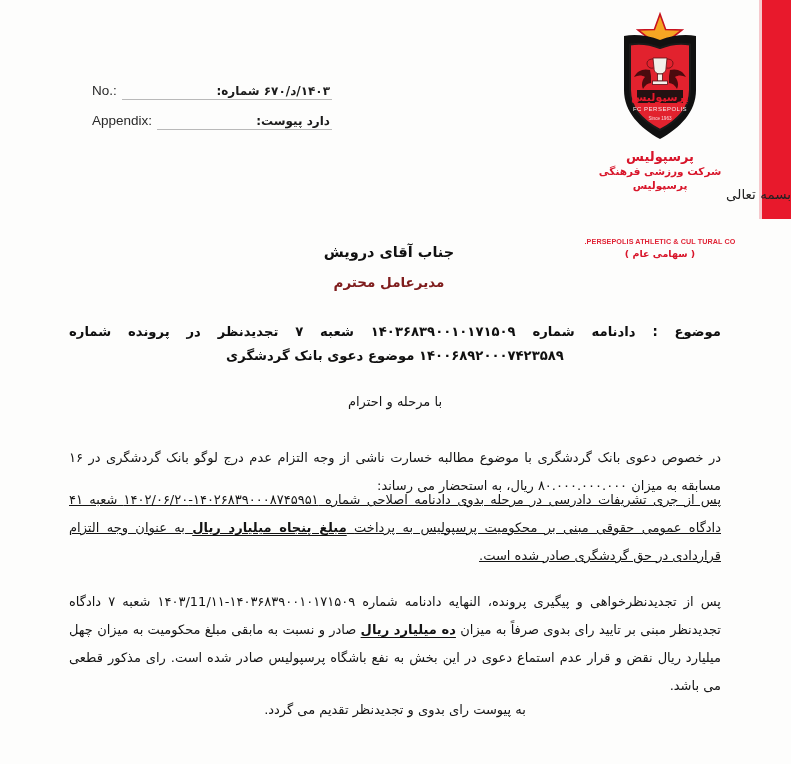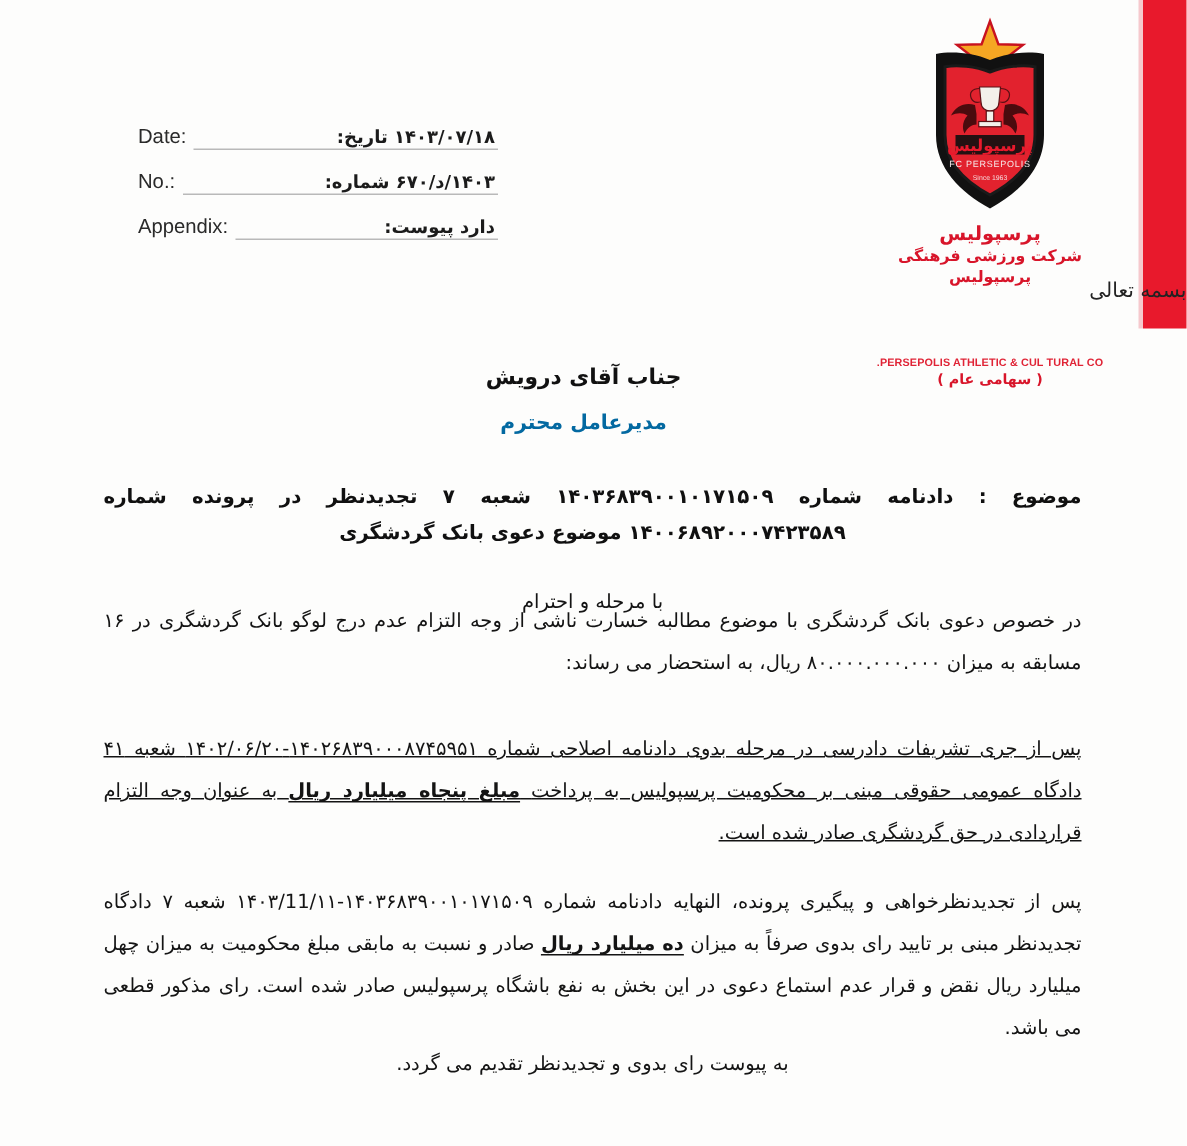--- a/index.html
+++ b/index.html
@@ -161,21 +161,21 @@
     font-weight: bold;
     color: #111;
     line-height: 1.1;
     margin-bottom: 14px;
     text-align: center;
   }
   .addressee-role {
     font-family: "DejaVu Sans", sans-serif;
     font-size: 13.5px;
     font-weight: bold;
-    color: #0369a1;
+    color: #7f1d1d;
     line-height: 1.1;
   }
 
   
   .subject {
     position: absolute;
     top: 320px;
     right: 70px;
     width: 652px;
     direction: rtl;
@@ -197,21 +197,21 @@
     font-family: "DejaVu Sans", sans-serif;
     font-size: 13px;
     color: #141414;
     line-height: 2.15;
     text-align: justify;
   }
   .p-salutation {
     top: 388px;
     text-align: center;
   }
-  .p-one   { top: 401px; }
+  .p-one   { top: 444px; }
   .p-two   { top: 486px; text-decoration: underline; }
   .p-three { top: 588px; }
   .p-close {
     top: 696px;
     text-align: center;
   }
 
   .hl {
     font-weight: bold;
     text-decoration: underline;
@@ -260,26 +260,20 @@
       </svg>
     </div>
     <div class="brand-fa-big">پرسپولیس</div>
     <div class="brand-fa-sub">شرکت ورزشی فرهنگی پرسپولیس</div>
     <div class="brand-en">PERSEPOLIS ATHLETIC &amp; CUL TURAL CO.</div>
     <div class="brand-fa-legal">( سهامی عام )</div>
   </div>
 
   <div class="meta-block">
 
-    <div class="meta-row">
-      <span class="meta-en-label">Date:</span>
-      <span class="meta-rule">
-        <span class="meta-value"><span>۱۴۰۳/۰۷/۱۸</span> <span>تاریخ:</span></span>
-      </span>
-    </div>
 
     <div class="meta-row">
       <span class="meta-en-label">No.:</span>
       <span class="meta-rule">
         <span class="meta-value"><span>۱۴۰۳/د/۶۷۰</span> <span>شماره:</span></span>
       </span>
     </div>
 
     <div class="meta-row">
       <span class="meta-en-label">Appendix:</span>

